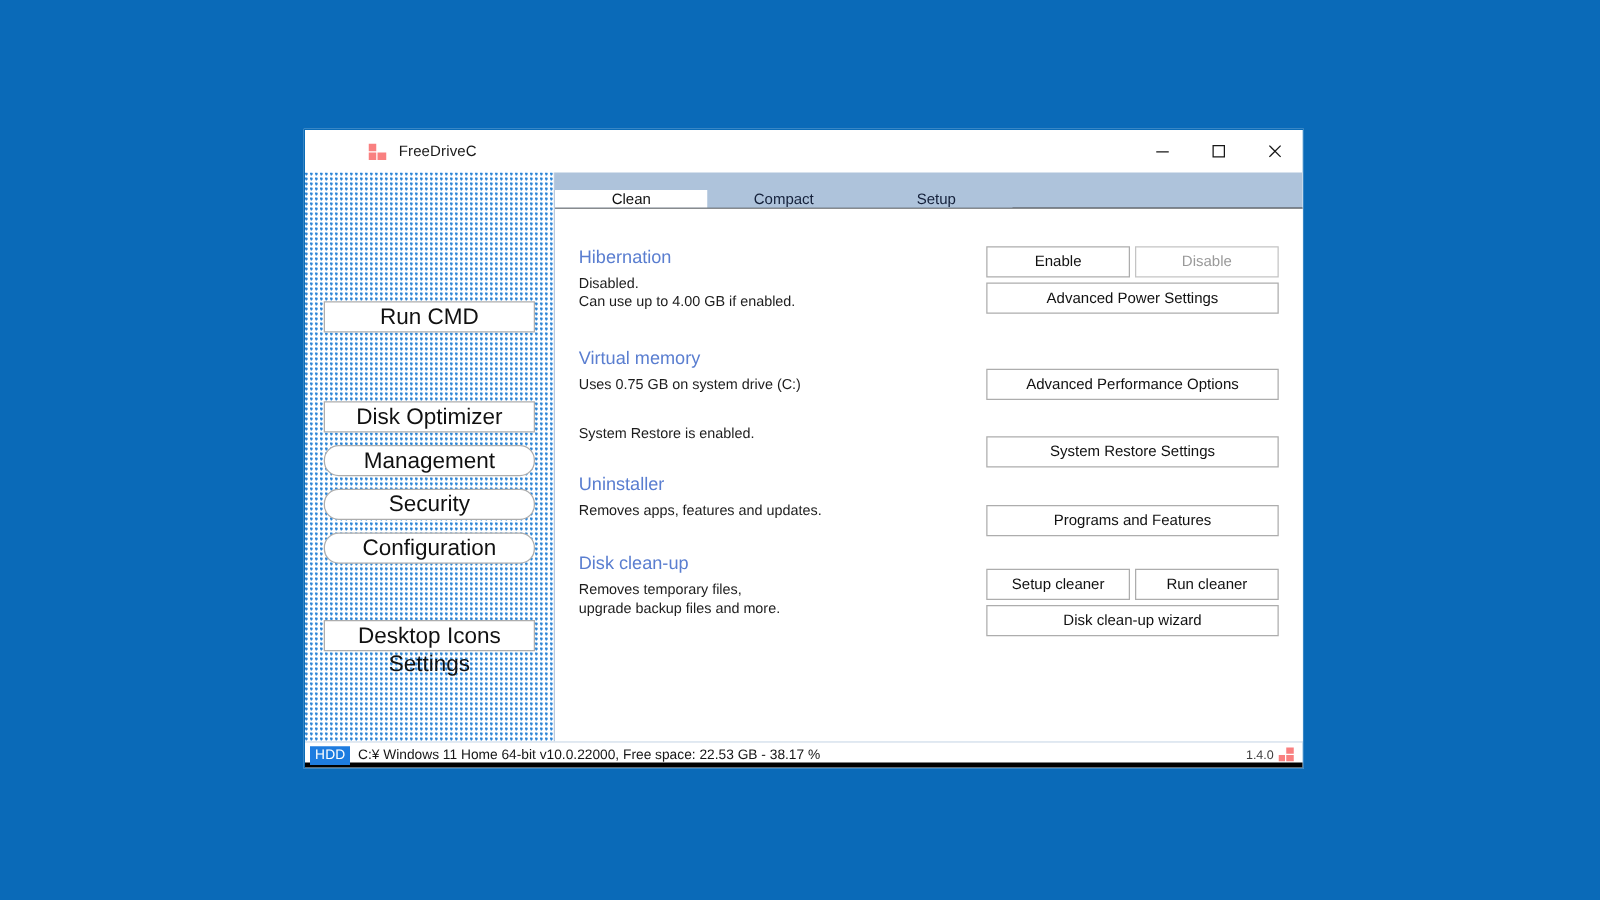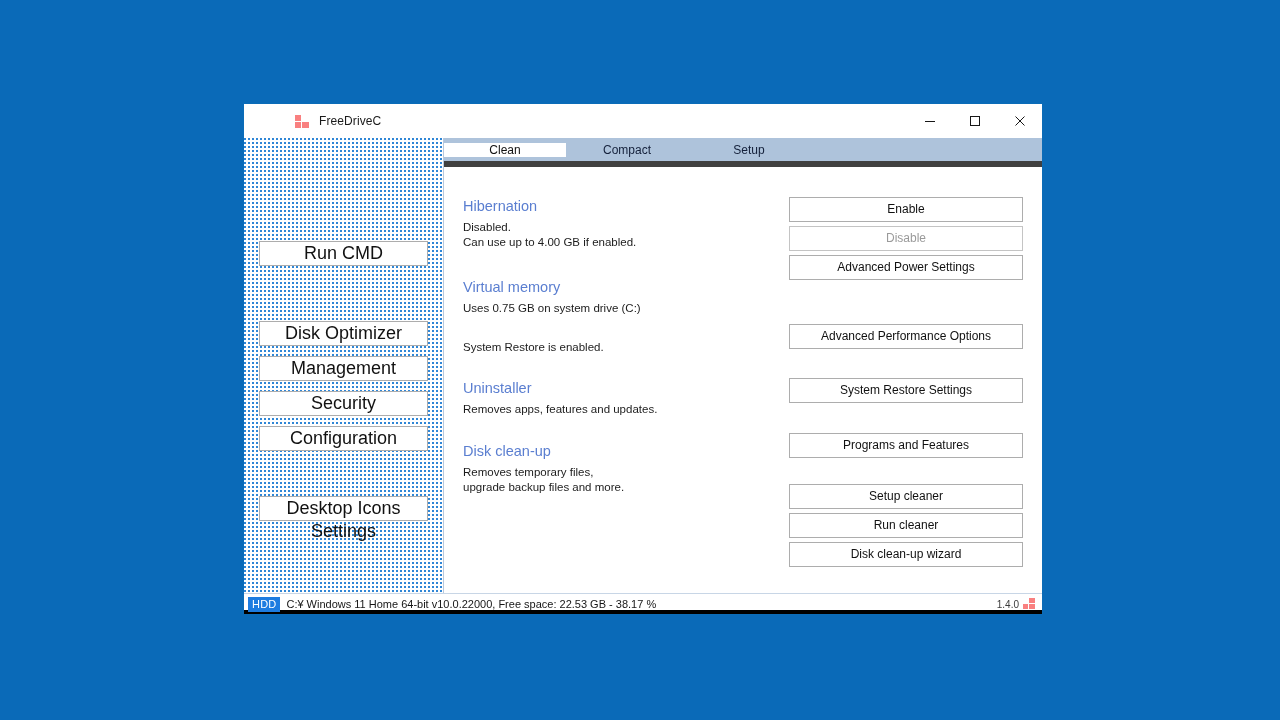--- a/index.html
+++ b/index.html
@@ -114,40 +114,40 @@
     background: #ffffff;
     border: 1px solid #adadad;
     font-family: "Liberation Sans", sans-serif;
     font-size: 18px;
     color: #111111;
     cursor: default;
     padding: 0;
   }
   .side-gap-top   { margin-top: 103px; }
   .side-gap-group { margin-top: 55px; }
-  .side-gap-small { margin-top: 10px; }
+  .side-gap-small { margin-top: 10px; border-radius: 12px; }
   .side-gap-large { margin-top: 45px; }
 
   
   #content {
     flex: 1 1 auto;
     display: flex;
     flex-direction: column;
     min-width: 0;
     background: #ffffff;
   }
 
   
   #tab-strip {
     height: 29px;
     flex: 0 0 29px;
     background: #aec3db;
     display: flex;
-    align-items: center;
-    border-bottom: 6px solid #404040;
+    align-items: flex-end;
+    border-bottom: 1px solid #404040;
   }
   .tab {
     min-width: 122px;
     padding: 0 18px;
     display: flex;
     align-items: center;
     justify-content: center;
     font-size: 12px;
     color: #14203a;
     background: #aec3db;
@@ -198,21 +198,20 @@
   .sec-gap-hib  { margin-top: 0; }
   .sec-gap-vm   { margin-top: 28px; }
   .sec-gap-sp   { margin-top: 24px; }
   .sec-gap-un   { margin-top: 24px; }
   .sec-gap-dc   { margin-top: 25px; }
 
   
   .btn-row {
     display: flex;
     gap: 4px;
-    flex-direction: column;
   }
   .act-btn {
     height: 25px;
     line-height: 23px;
     text-align: center;
     background: #ffffff;
     border: 1px solid #adadad;
     font-family: "Liberation Sans", sans-serif;
     font-size: 12px;
     color: #111111;

